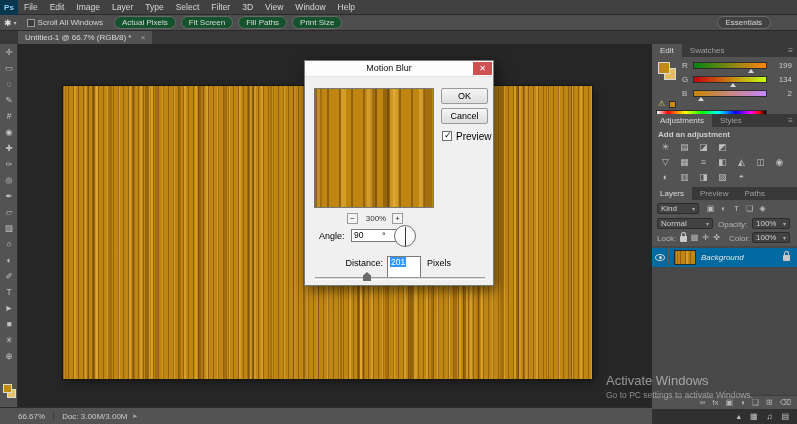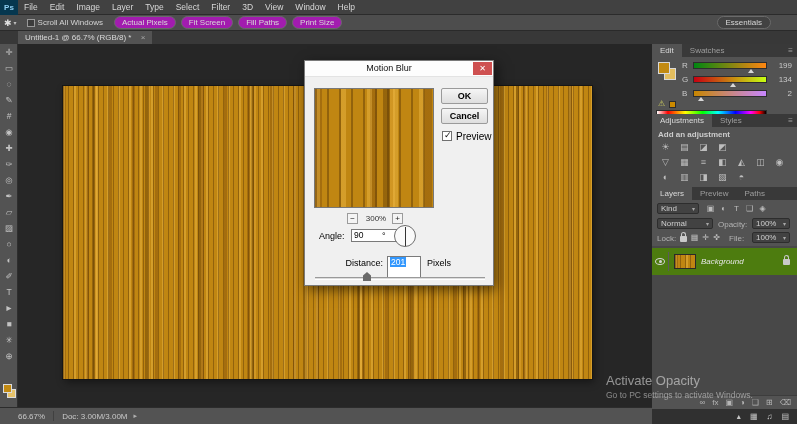--- a/index.html
+++ b/index.html
@@ -17,21 +17,21 @@
     font-size:8px; text-align:center; line-height:15px; }
   .mitem { padding:0 6px; font-size:8.5px; color:#d8d8d8; line-height:15px; }
 
   
   .optionsbar { position:absolute; left:0; top:15px; width:797px; height:16px;
     background:#4d4d4d; border-bottom:1px solid #2a2a2a; display:flex; align-items:center; z-index:3; }
   .opt-tool { margin-left:4px; font-size:9px; color:#e0e0e0; }
   .opt-caret { font-size:6px; color:#bdbdbd; margin:0 4px 0 2px; }
   .cbbox { width:8px; height:8px; border:1px solid #999; background:#3c3c3c; margin:0 3px 0 6px; }
   .cblabel { font-size:8px; color:#d4d4d4; margin-right:6px; }
-  .obtn { background:#a21caf; border:1px solid #6a6a6a; border-radius:8px; padding:1px 7px;
+  .obtn { background:#14532d; border:1px solid #6a6a6a; border-radius:8px; padding:1px 7px;
     font-size:8px; color:#d8d8d8; margin-left:5px; line-height:9px; }
   .workspace { margin-left:auto; margin-right:26px; background:#424242; border:1px solid #6a6a6a;
     border-radius:8px; padding:1px 8px; font-size:8px; color:#d8d8d8; line-height:9px; }
 
   
   .tabbar { position:absolute; left:0; top:31px; width:797px; height:13px; background:#383838; z-index:3; }
   .doctab { position:absolute; left:18px; top:0; height:13px; background:#535353;
     padding:0 7px; font-size:8px; color:#dadada; line-height:13px; }
   .doctab .x { color:#a8a8a8; margin-left:7px; font-size:8px; }
 
@@ -111,21 +111,21 @@
   .dd .cdn { margin-left:auto; font-size:6px; color:#a8a8a8; padding-left:3px; }
   .flabel { position:absolute; font-size:8px; color:#b3b3b3; }
   .ficons { position:absolute; left:52px; top:3px; display:flex; }
   .fic { width:13px; text-align:center; font-size:8px; color:#bdbdbd; line-height:11px; }
   .lockicons { position:absolute; left:26px; top:33px; display:flex; }
   .lic { width:11px; text-align:center; font-size:8px; color:#bdbdbd; line-height:10px; }
   .lock { display:inline-block; width:7px; height:6px; background:#c9c9c9; position:relative; border-radius:1px; margin-top:3px; }
   .lock::before { content:""; position:absolute; left:1px; top:-4px; width:3px; height:4px;
     border:1px solid #c9c9c9; border-bottom:none; border-radius:3px 3px 0 0; }
   .layerlist { position:absolute; left:0; top:46px; width:145px; height:149px; background:#484848; }
-  .layerrow { position:absolute; left:0; top:2px; width:145px; height:27px; background:#4d7c0f; display:flex; align-items:center; }
+  .layerrow { position:absolute; left:0; top:2px; width:145px; height:19px; background:#0369a1; display:flex; align-items:center; }
   .eyecell { width:17px; display:flex; justify-content:center; border-right:1px solid #5a5a5a; height:19px; align-items:center; }
   .eye { width:10px; height:7px; border:1px solid #d4d4d4; border-radius:50%; position:relative; }
   .eye::after { content:""; position:absolute; left:3px; top:1px; width:3px; height:3px; border-radius:50%; background:#d4d4d4; }
   .lthumb { width:22px; height:15px; border:1px solid #2a2a2a; margin:0 5px; }
   .lname { font-size:8px; font-style:italic; color:#e6e6e6; }
   .llock { margin-left:auto; margin-right:7px; }
   .laybottom { position:absolute; left:0; top:351px; width:145px; height:14px; background:#535353;
     border-top:1px solid #3d3d3d; display:flex; justify-content:flex-end; align-items:center; padding-right:6px; }
   .lbicon { font-size:8px; color:#b5b5b5; margin-left:7px; line-height:13px; }
 
@@ -144,21 +144,21 @@
     border:1px solid #7a7a7a; box-shadow:3px 4px 12px rgba(0,0,0,.55); z-index:10; color:#000; }
   .dtitlebar { position:absolute; left:0; top:0; width:188px; height:16px; background:#fdfdfd; border-bottom:1px solid #e3e3e3; }
   .dtitle { position:absolute; left:0; top:2px; width:168px; text-align:center; font-size:9px; color:#111; }
   .dclose { position:absolute; right:1px; top:1px; width:19px; height:13px; background:#ce5050;
     color:#fff; font-size:8px; text-align:center; line-height:13px; }
   .dpreview { position:absolute; left:9px; top:27px; width:120px; height:120px; border:1px solid #787878; }
   .zbtn { position:absolute; width:11px; height:11px; border:1px solid #9b9b9b; background:#f4f4f4;
     font-size:8px; text-align:center; line-height:9px; color:#222; top:152px; }
   .zlabel { position:absolute; left:57px; top:153px; width:28px; text-align:center; font-size:8px; color:#333; }
   .dbtn { position:absolute; left:136px; width:47px; height:16px; background:linear-gradient(#f5f5f5,#dedede);
-    border:1px solid #9a9a9a; border-radius:2px; font-size:9px; text-align:center; line-height:14px; color:#000;font-weight:bold; }
+    border:1px solid #9a9a9a; border-radius:2px; font-size:9px; text-align:center; line-height:14px; color:#000; }
   .dcheck { position:absolute; left:137px; top:70px; width:10px; height:10px; background:#fff; border:1px solid #707070; }
   .dcheck .mk { position:absolute; left:1px; top:-2px; font-size:9px; color:#111; }
   .dchecklabel { position:absolute; left:151px; top:70px; font-size:10px; color:#000; }
   .dlabel { position:absolute; font-size:9px; color:#000; }
   .tinput { position:absolute; background:#fff; border:1px solid #7a7a7a; font-size:8.5px;
     line-height:11px; padding:0 2px; color:#000; }
   .sel { background:#3297fd; color:#fff; padding:0 1px; }
   .dial { position:absolute; left:89px; top:164px; width:22px; height:22px; border:1px solid #6e6e6e;
     border-radius:50%; background:#fafafa; }
   .dialline { position:absolute; left:10px; top:1px; width:1px; height:19px; background:#333; }
@@ -349,21 +349,21 @@
     </span>
 
     <span class="flabel" style="left:5px; top:34px">Lock:</span>
     <span class="lockicons">
 
       <span class="lic"><span class="lock"></span></span>
     <span class="lic">▦</span>
         <span class="lic">✛</span>
         <span class="lic">✜</span>
       </span>
-    <span class="flabel" style="left:77px; top:34px">File:</span>
+    <span class="flabel" style="left:77px; top:34px">Color:</span>
     <span class="dd" style="left:100px; top:32px; width:38px; height:11px">
       <span>100%</span>
       <span class="cdn">▾</span>
     </span>
 
     <div class="layerlist">
       <div class="layerrow">
         <span class="eyecell">
             <span class="eye"></span>
           </span>
@@ -388,21 +388,21 @@
   <div class="tray">
 
   <span class="tico">▴</span>
       <span class="tico">▦</span>
       <span class="tico">♫</span>
       <span class="tico">▤</span>
     </div>
 </div>
 
 <div class="watermark">
-  <div class="wm1">Activate Opacity</div>
+  <div class="wm1">Activate Windows</div>
   <div class="wm2">Go to PC settings to activate Windows.</div>
 </div>
 
 <div class="dialog">
   <div class="dtitlebar">
     <span class="dtitle">Motion Blur</span>
     <span class="dclose">✕</span>
   </div>
 
   <div class="dpreview wood-zoom"></div>

